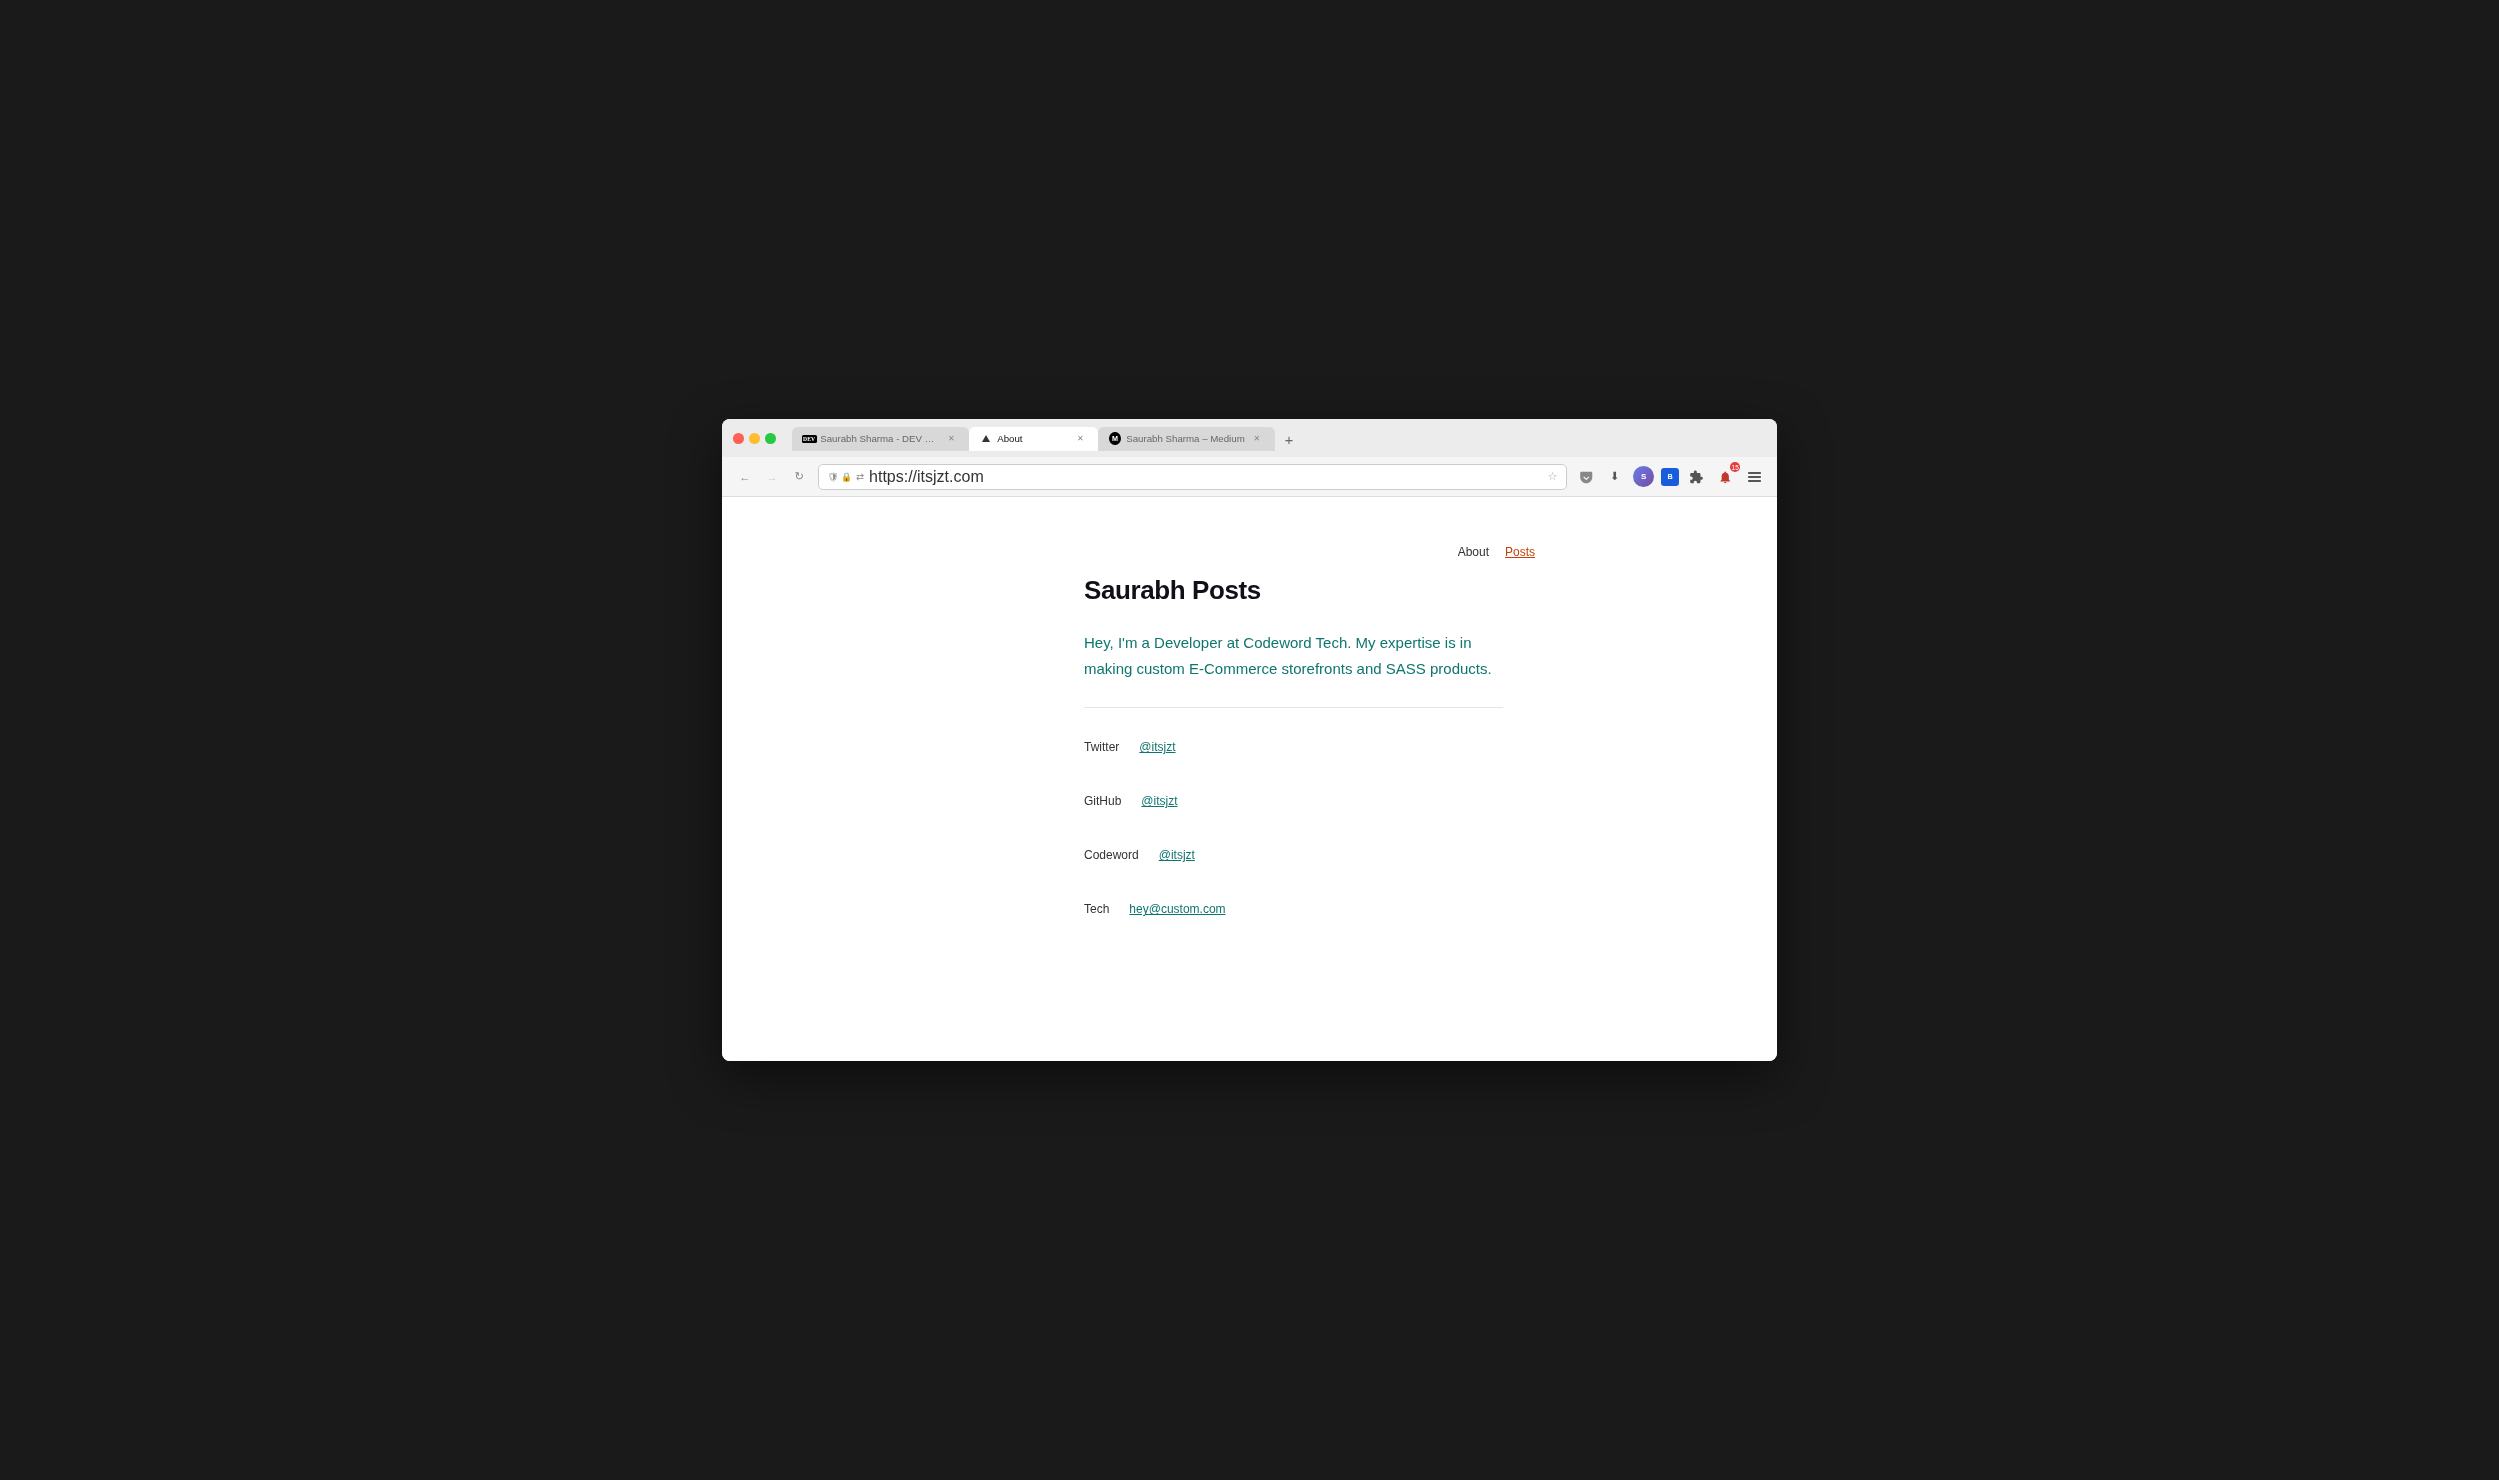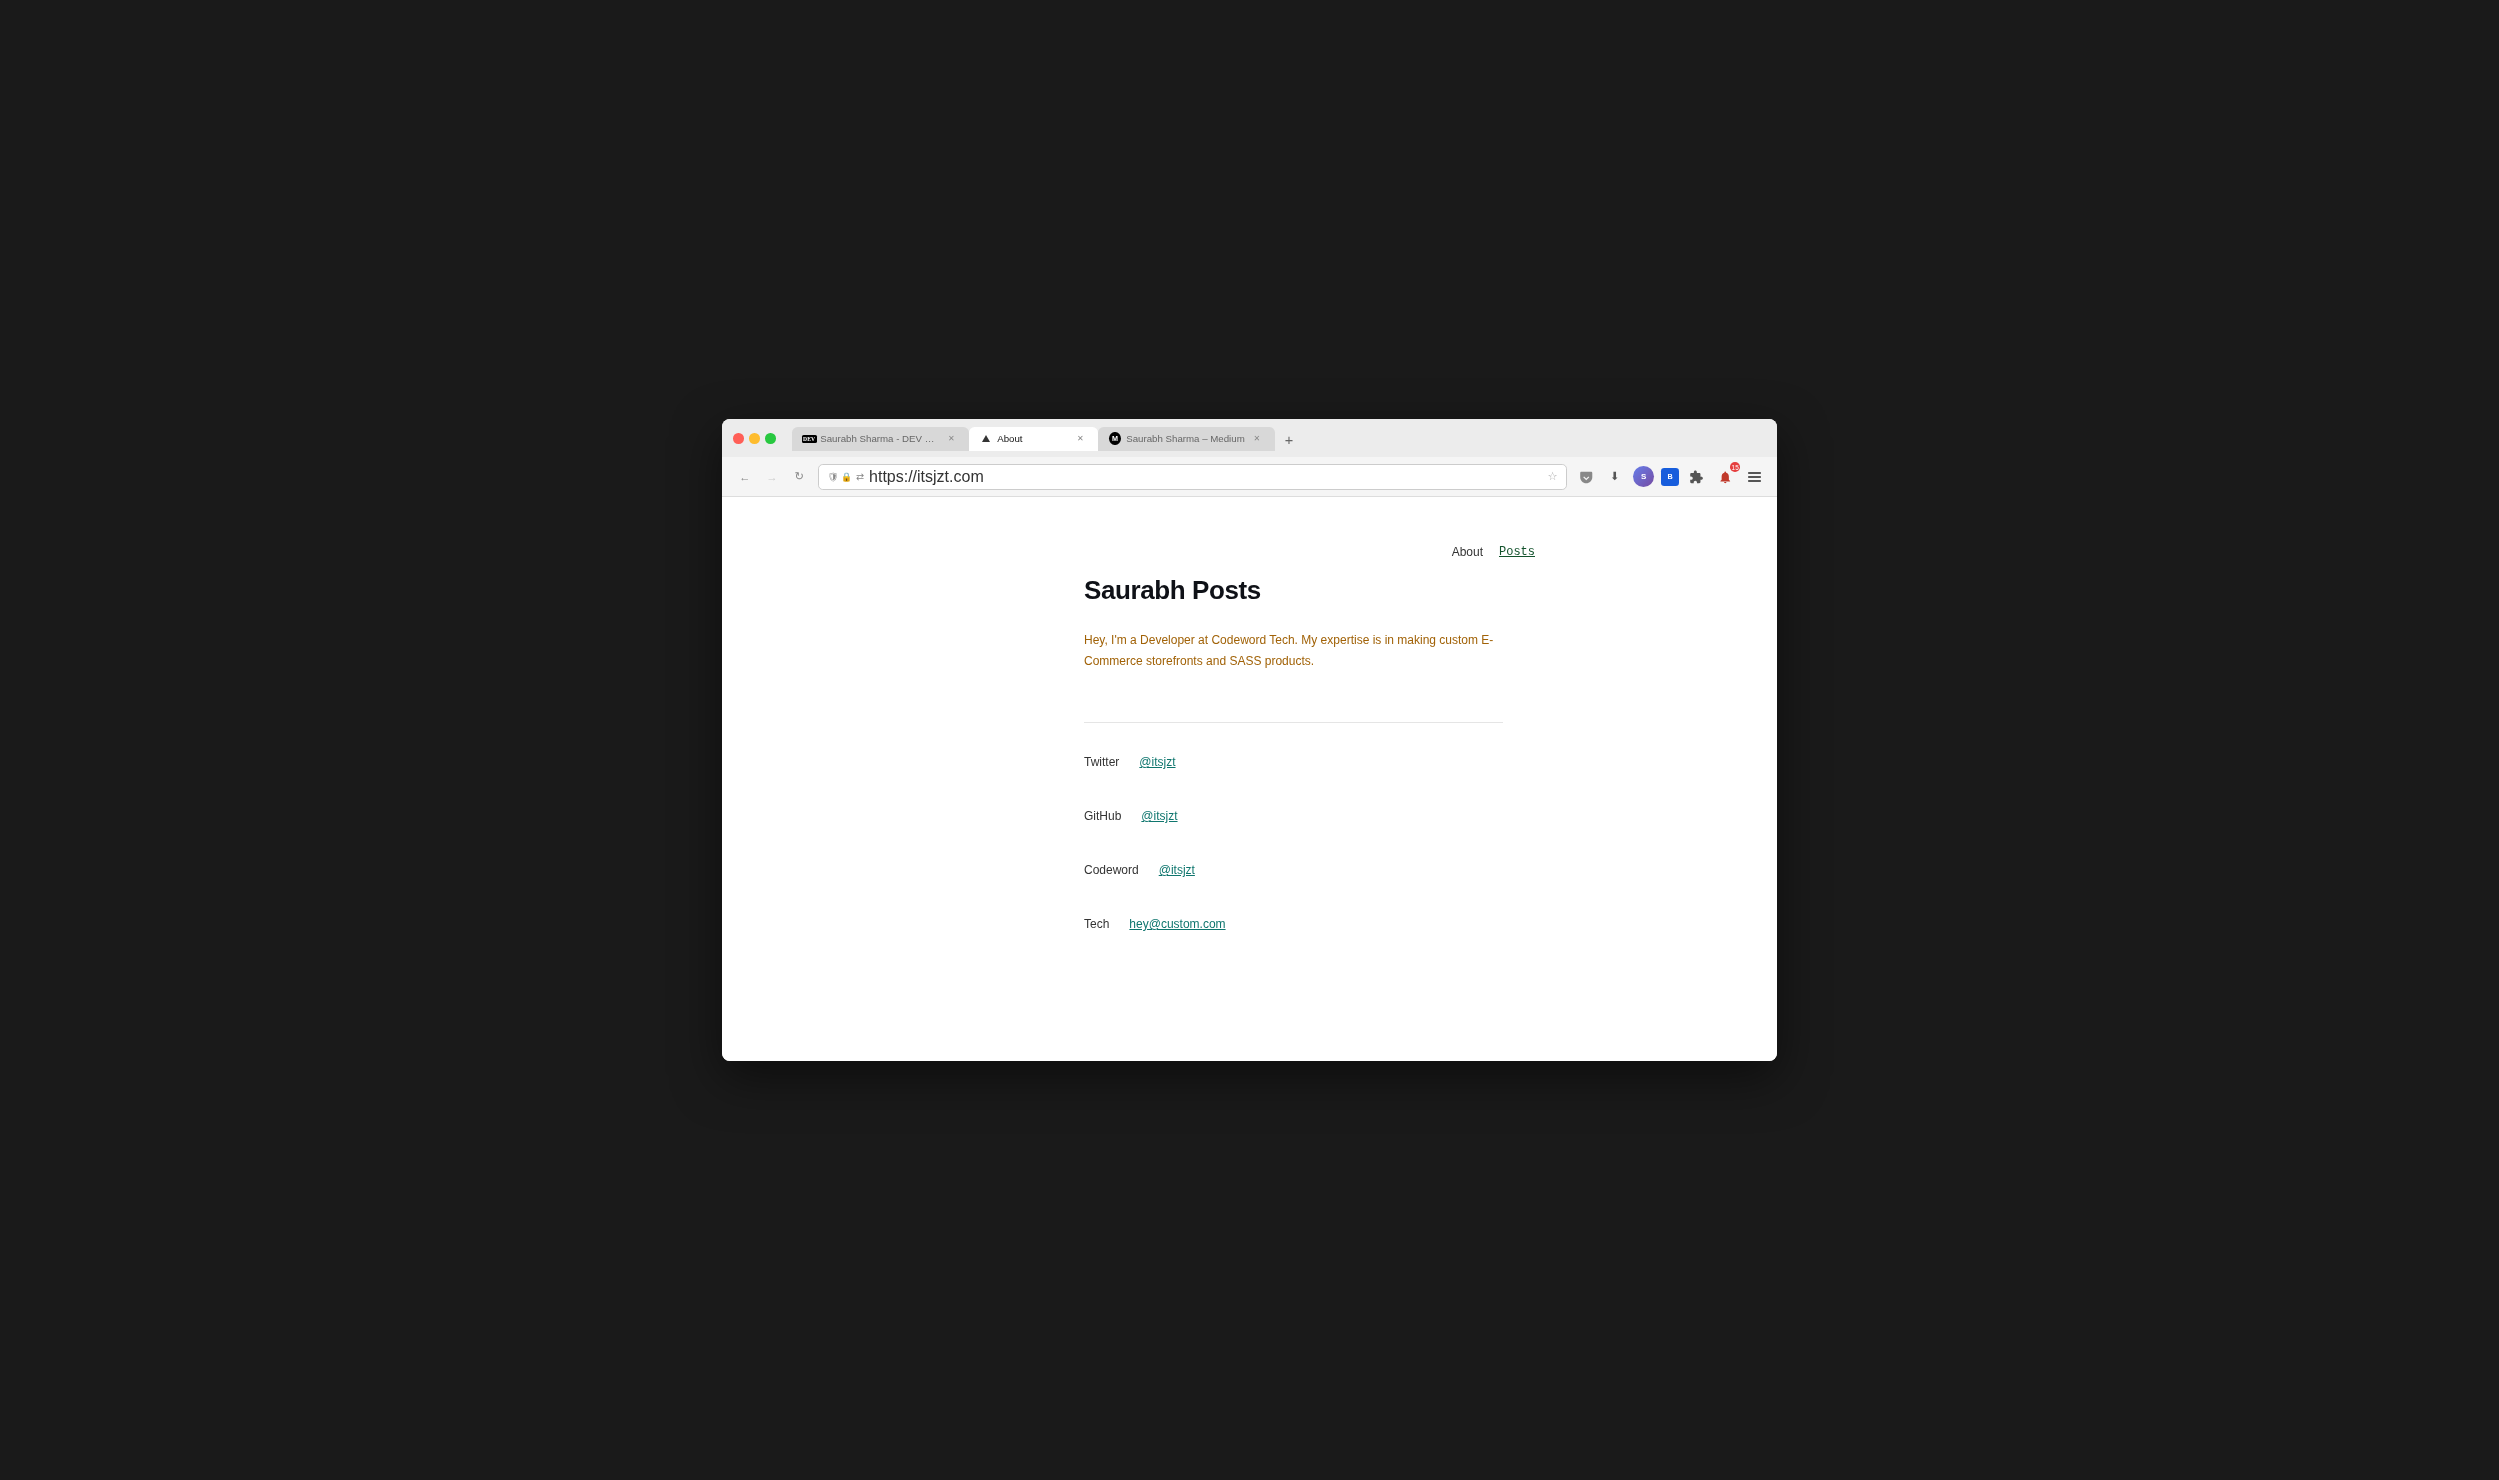--- a/index.html
+++ b/index.html
@@ -281,45 +281,44 @@
       color: #333;
       cursor: pointer;
       text-decoration: none;
     }
 
     .page-nav-item.active {
       font-weight: 500;
     }
 
     .page-nav-item.link {
-      color: #14532d;
+      color: #c2410c;
       text-decoration: underline;
-      font-family: Liberation Mono, monospace;
     }
 
     .page-main {
       max-width: 515px;
       margin: 0 auto;
       padding: 0 48px;
       margin-left: 314px;
     }
 
     .page-title {
       font-size: 26px;
       font-weight: 800;
       color: #0f1117;
       margin-bottom: 24px;
       letter-spacing: -0.4px;
     }
 
     .page-description {
-      font-size: 12px;
+      font-size: 15px;
       line-height: 1.7;
-      color: #a16207;
-      margin-bottom: 51px;
+      color: #0f766e;
+      margin-bottom: 26px;
     }
 
     .divider {
       border: none;
       border-top: 0.8px solid #e5e5e5;
       margin-bottom: 32px;
     }
 
     .social-item {
       display: flex;

